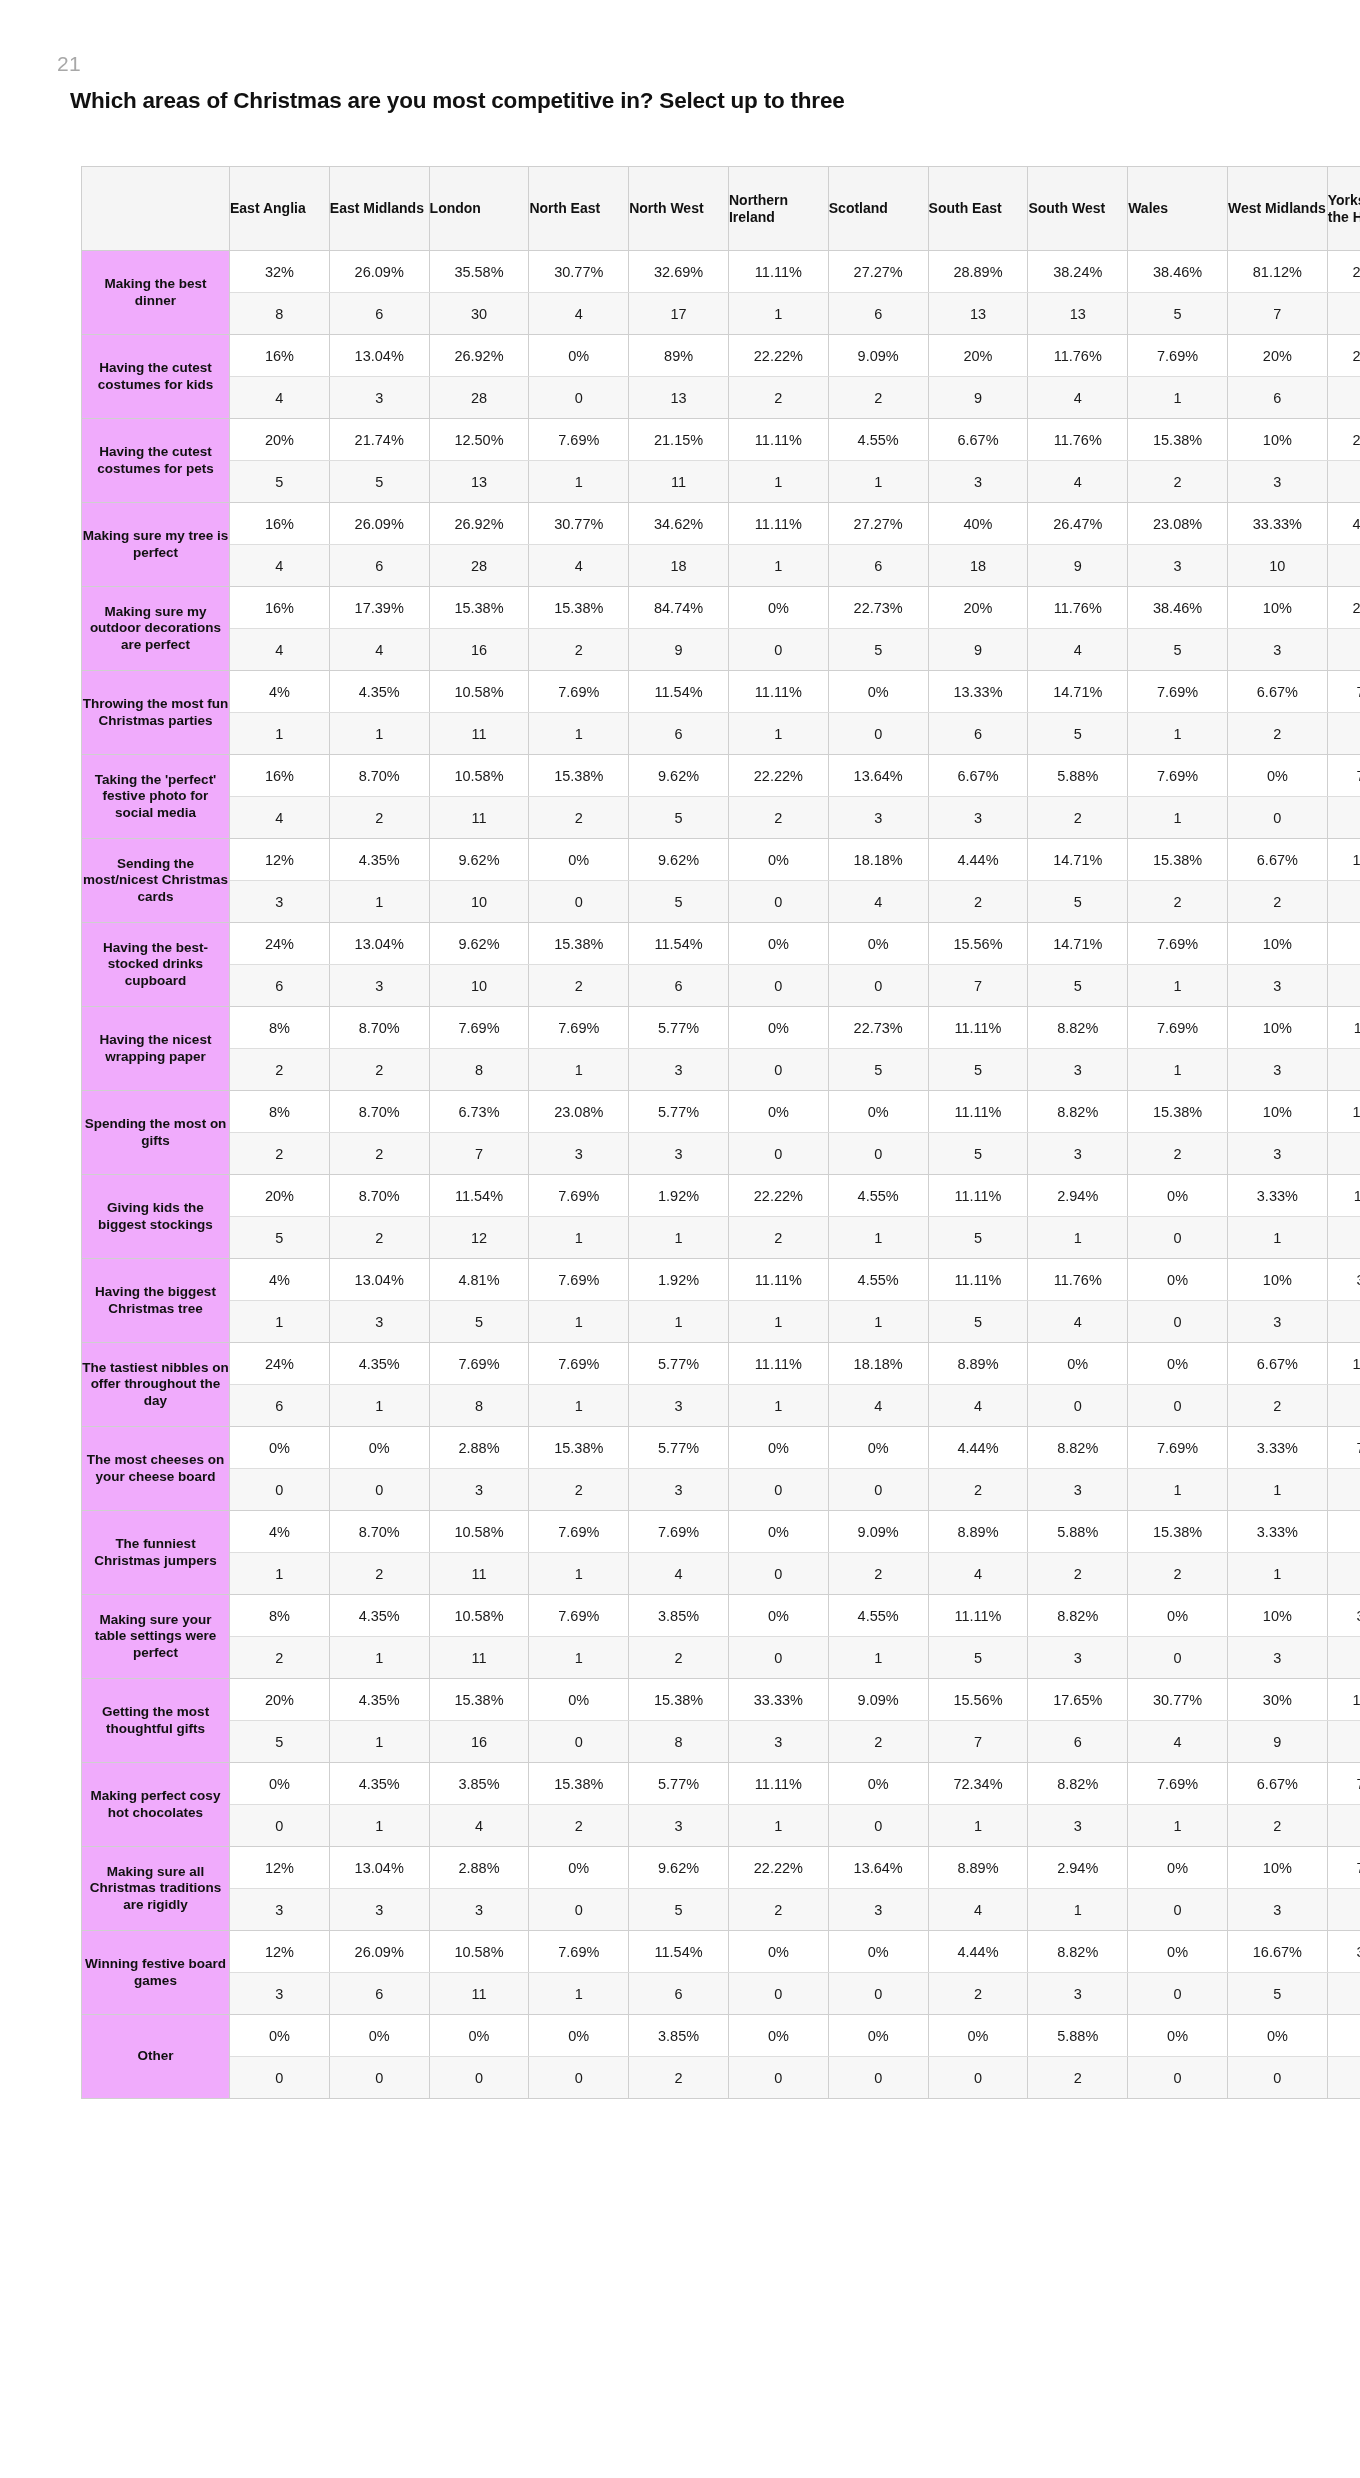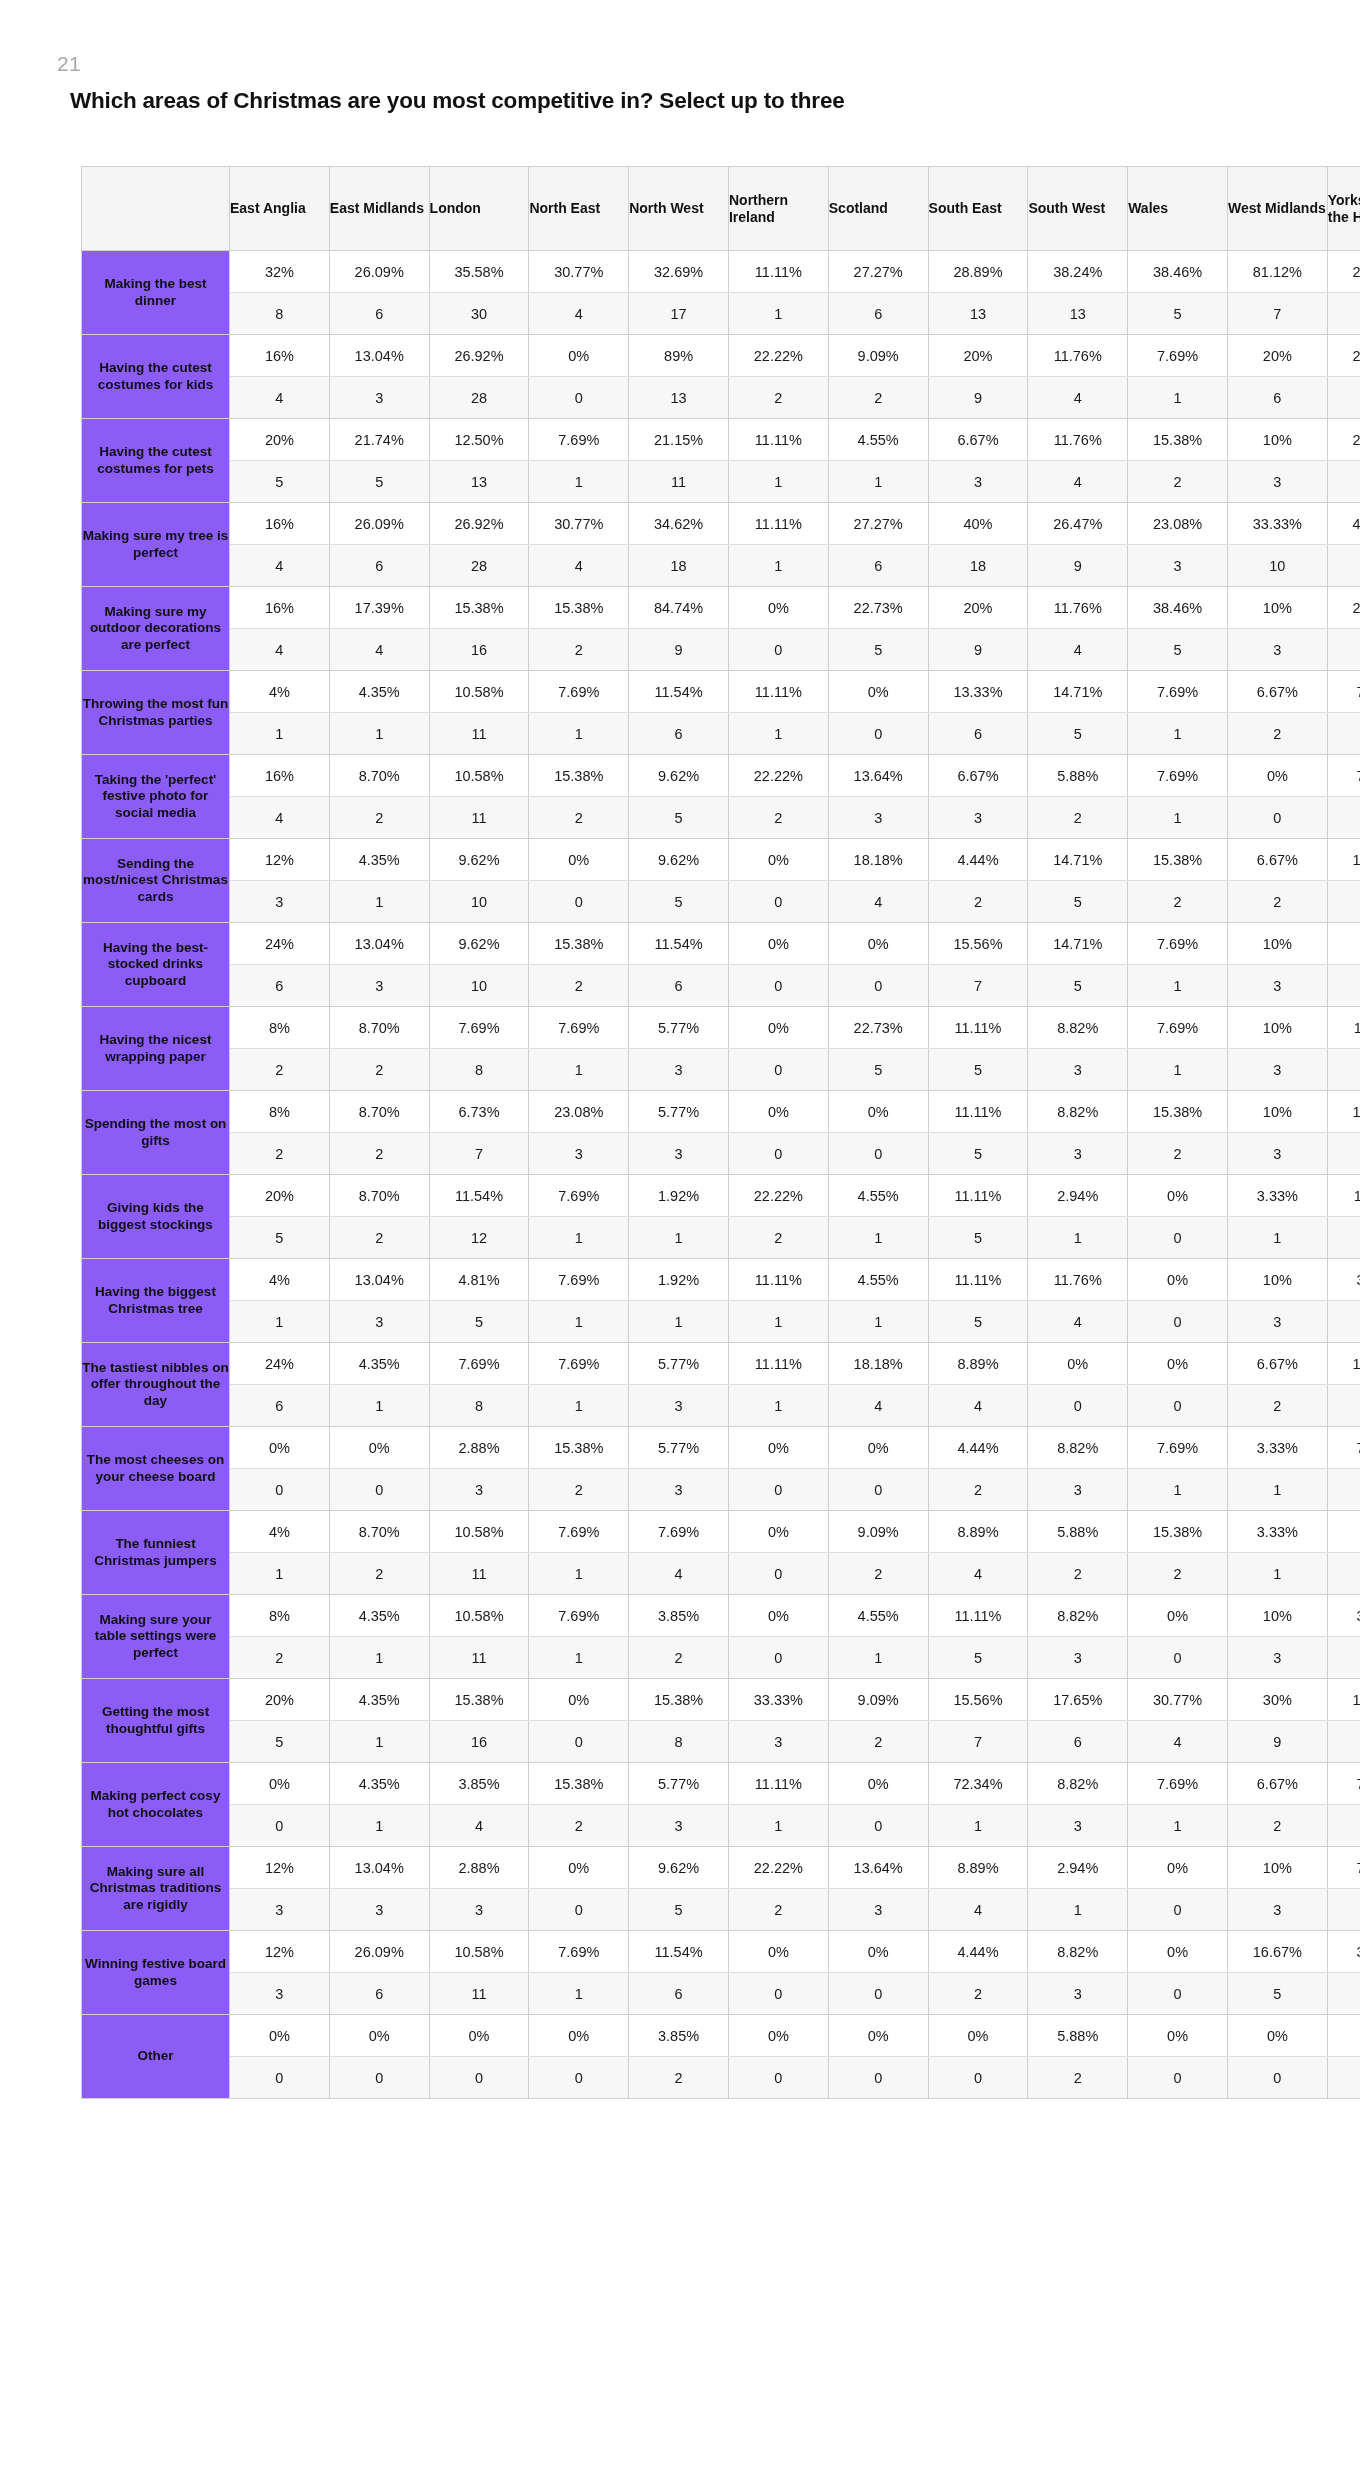--- a/index.html
+++ b/index.html
@@ -67,21 +67,21 @@
     font-weight: bold;
     color: #111;
     text-align: left;
     padding: 6px 9px;
     line-height: 1.18;
   }
   thead th.corner {
     background: #f5f5f5;
   }
   td.rowlabel {
-    background: #8b5cf6;
+    background: #f0abfc;
     font-size: 13.5px;
     font-weight: bold;
     text-align: center;
     color: #111;
     line-height: 1.2;
     padding: 5px 6px;
   }
   td.pct, td.cnt {
     text-align: center;
     font-size: 14.5px;

